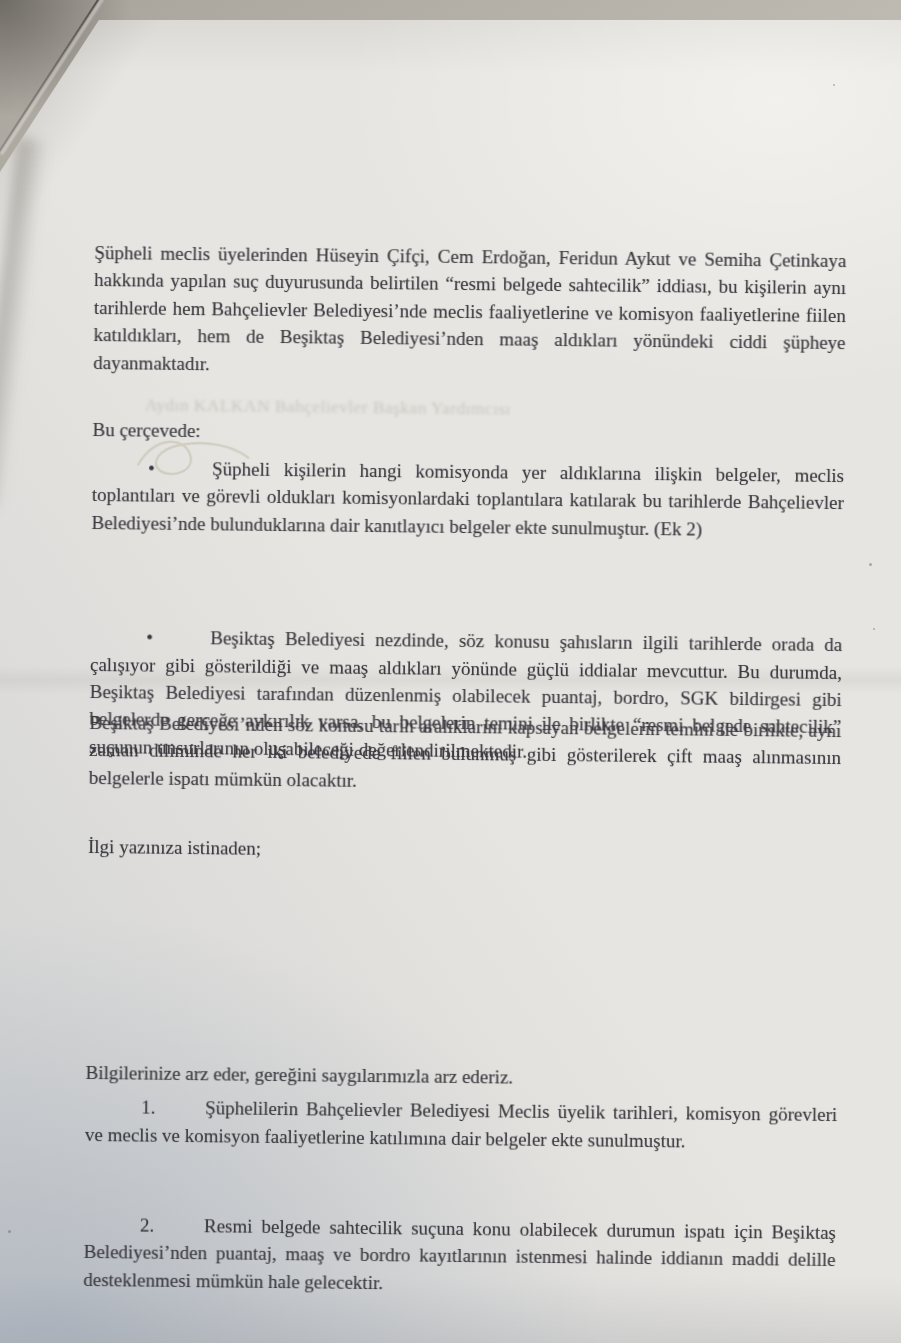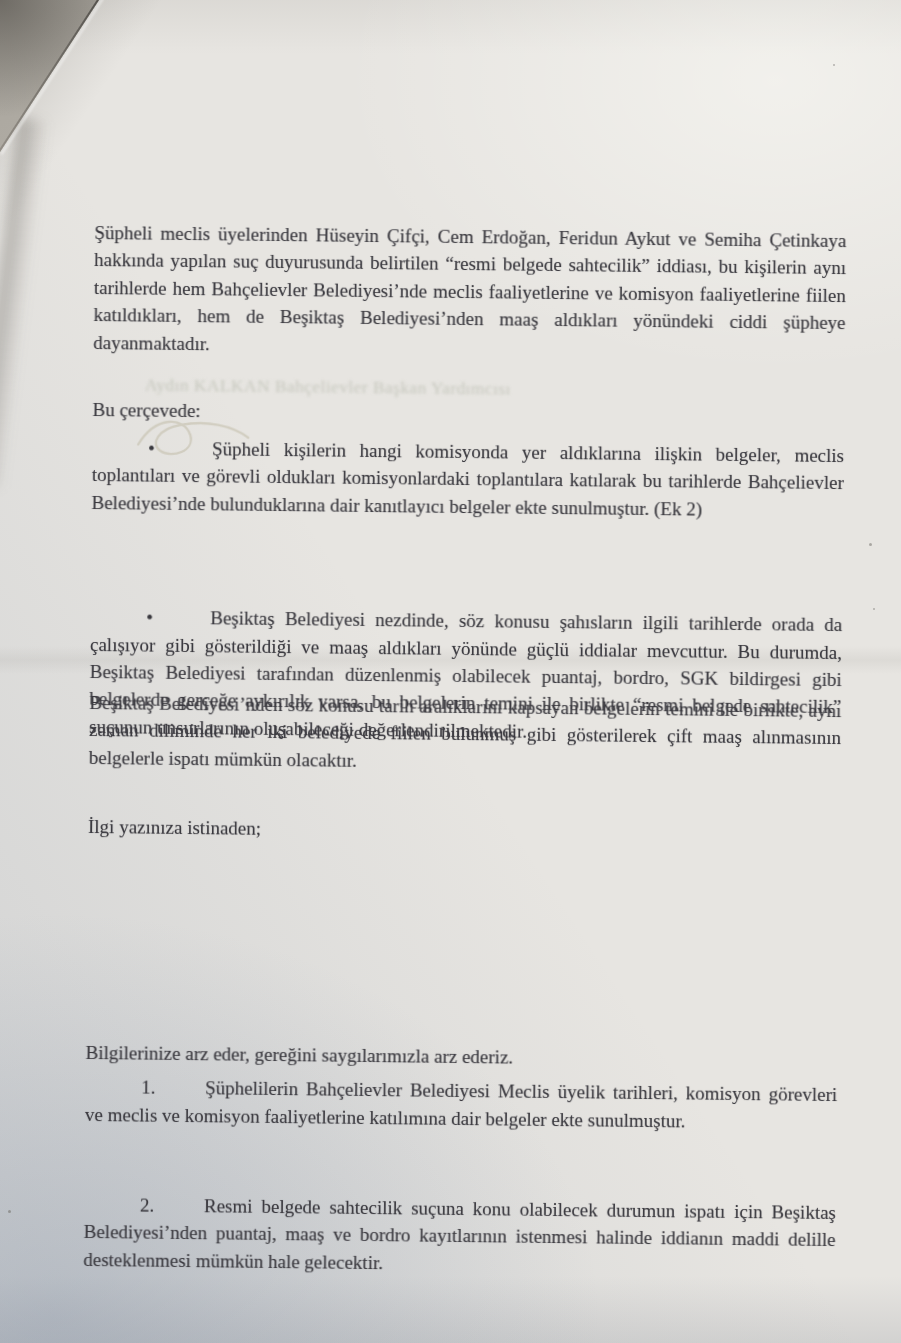--- a/index.html
+++ b/index.html
@@ -20,20 +20,21 @@
   .paper{
     position:absolute;inset:0;
     clip-path:polygon(99px 0, 901px 0, 901px 1343px, 0 1343px, 0 152px);
     background-color:#e7e5e1;
     background-image:
       radial-gradient(620px 420px at 86% 6%, rgba(255,255,250,.45), rgba(255,255,250,0) 70%),
       linear-gradient(124deg, rgba(82,78,72,.38) 22px, rgba(82,78,72,.12) 70px, rgba(82,78,72,0) 135px),
       radial-gradient(760px 560px at 6% 98%, rgba(118,134,158,.32), rgba(118,134,158,0) 72%),
       linear-gradient(to top right, rgba(116,130,150,.20), rgba(116,130,150,0) 48%),
       linear-gradient(to bottom, rgba(120,116,108,.10), rgba(120,116,108,0) 4%, rgba(120,116,108,0) 95%, rgba(128,133,142,.20) 100%);
+    margin-top: 20px;
   }
   .edge-shadow-left{
     position:absolute;left:-4px;top:118px;width:30px;height:370px;
     background:linear-gradient(to right, rgba(88,84,76,.38), rgba(88,84,76,0));
     filter:blur(6px);transform:rotate(7deg);
   }
   .crease-band{
     position:absolute;left:0;top:646px;width:100%;height:28px;
     background:linear-gradient(to bottom, rgba(125,122,115,0), rgba(125,122,115,.10), rgba(125,122,115,0));
   }

